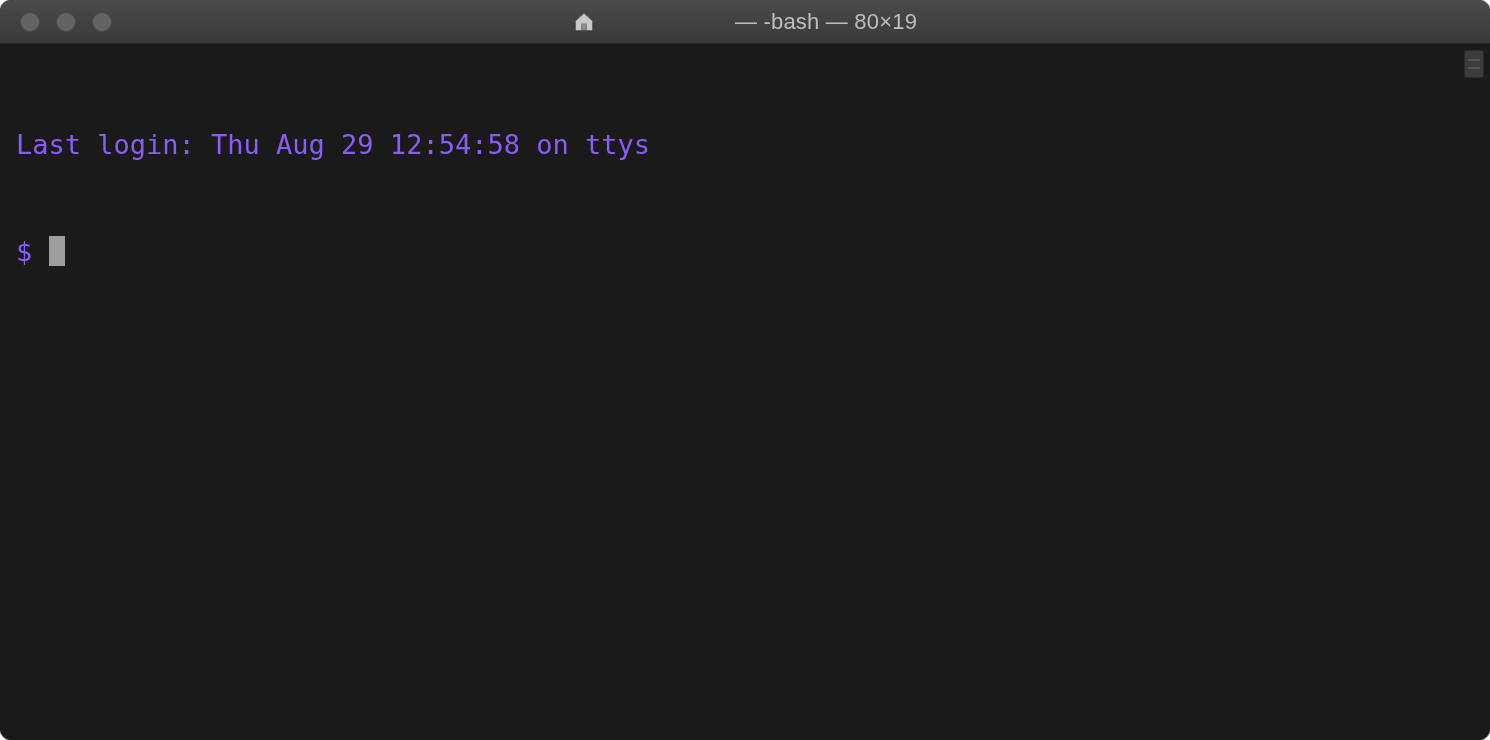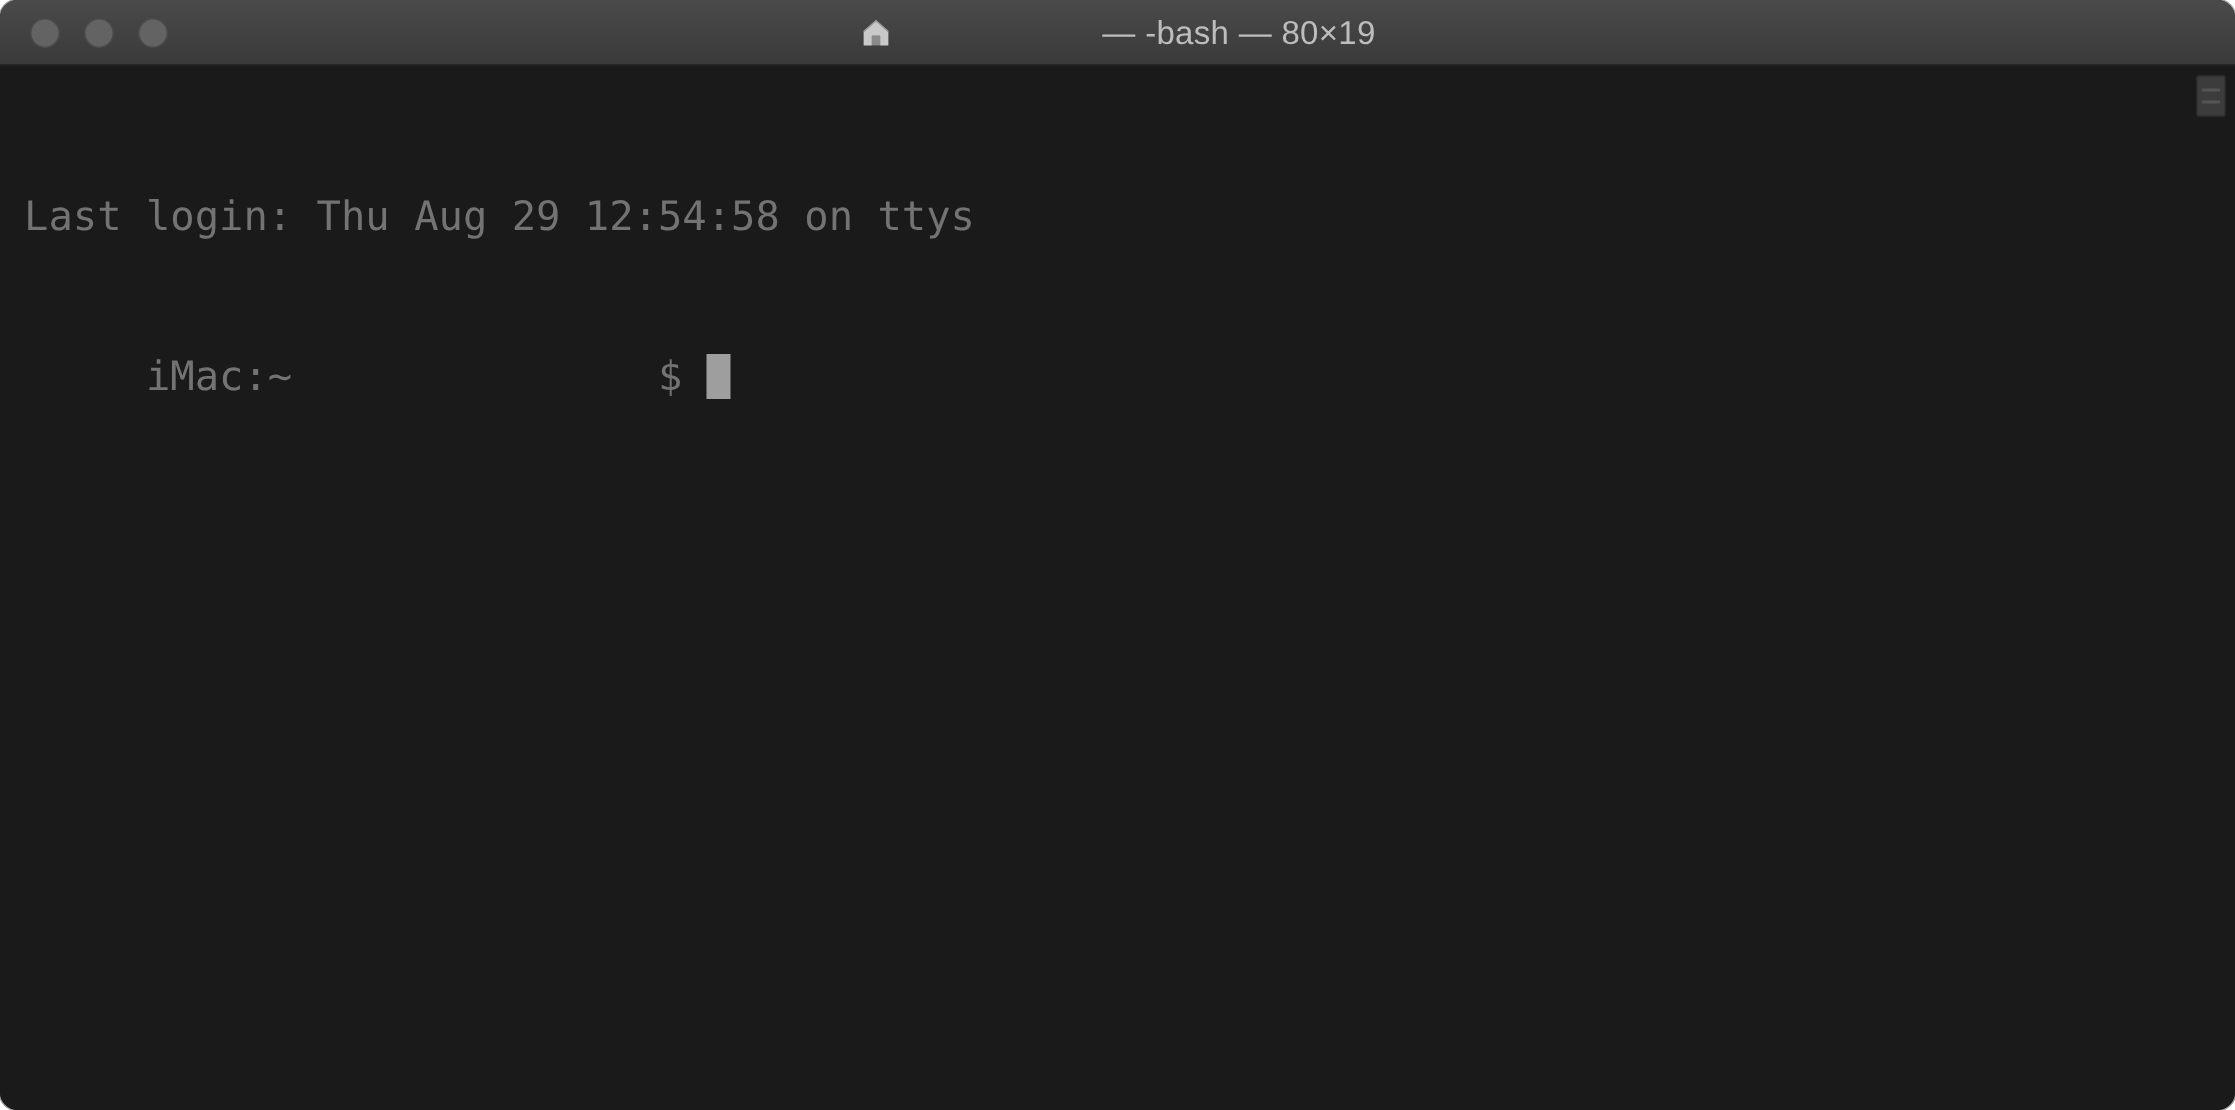--- a/index.html
+++ b/index.html
@@ -45,21 +45,21 @@
       font-size: 22px;
       color: #bdbdbd;
       pointer-events: none;
       font-weight: 400;
     }
     .title-text { letter-spacing: .2px; white-space: pre; }
     .home-icon svg { display:block; }
     .terminal-body {
       position: relative;
       background: #1a1a1a;
-      color: #737373;
+      color: #8b5cf6;
       font-size: 27px;
       line-height: 1.32;
       padding: 12px 16px 12px 16px;
       height: calc(740px - 44px);
       white-space: pre;
       letter-spacing: 0px;
       font-weight: 500;
     }
     .line { white-space: pre; }
     .prompt-line { display: flex; }
@@ -110,18 +110,18 @@
           <path d="M3 11 L12 3 L21 11" stroke="#9a9a9a" stroke-width="1"></path>
         </svg>
       </span>
       <span class="title-text">— -bash — 80×19</span>
     </div>
   </div>
 
   <div class="terminal-body">
     <div class="line">Last login: Thu Aug 29 12:54:58 on ttys</div>
     <div class="line prompt-line">
-      <span>     iMac:~               </span><span>$ </span><span class="cursor"></span>
+      <span>$ </span><span class="cursor"></span>
     </div>
   </div>
 
   <div class="scroll-indicator"></div>
 </div>
 
 </body></html>

